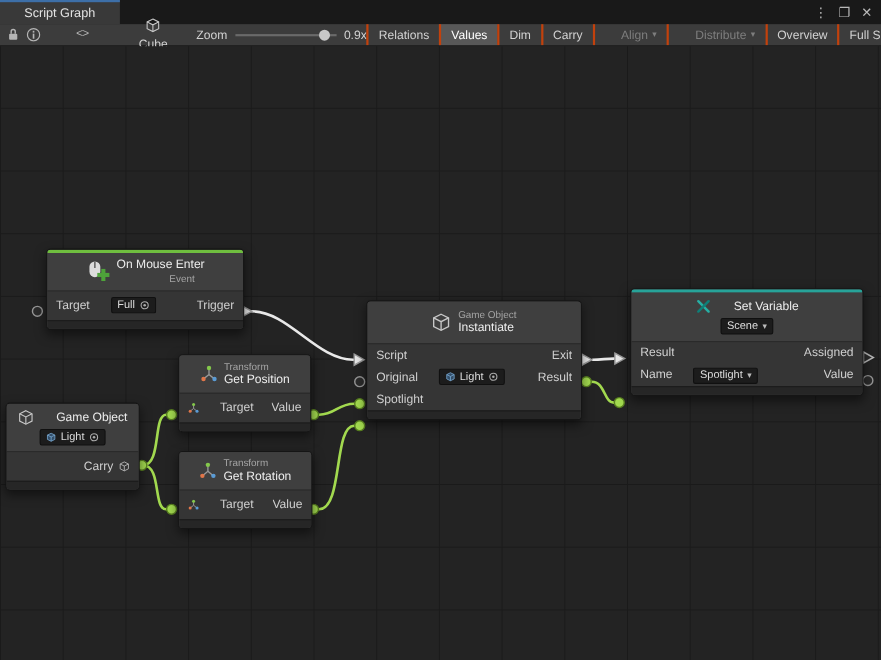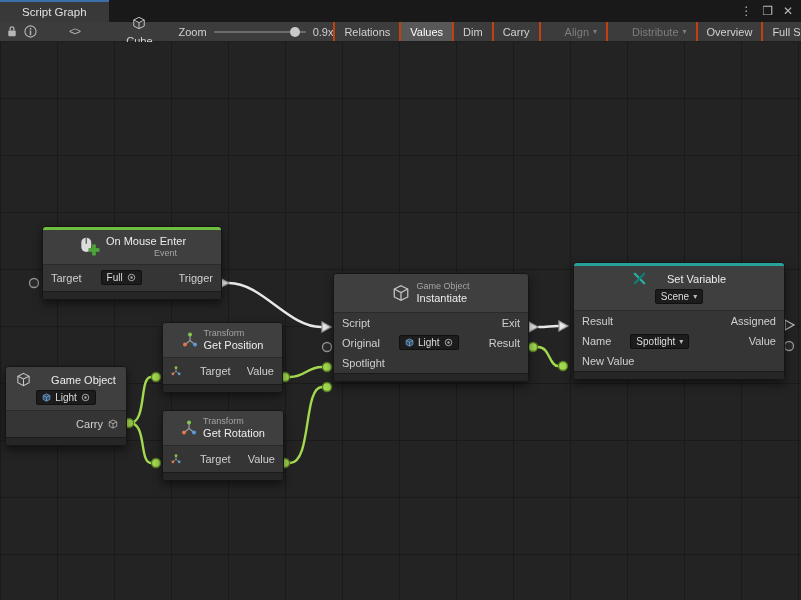--- a/index.html
+++ b/index.html
@@ -454,23 +454,18 @@
             <span class="plabel">Name</span>
             <span class="chip">
               <span>Spotlight</span>
               <span class="caret">▾</span>
             </span>
           </div>
           <div class="pright">
               <span class="plabel">Value</span>
             </div>
         </div>
-        <div class="nrow">
-          <div class="pleft">
-              <span class="plabel">New Value</span>
-            </div>
-        </div>
       </div>
       <div class="nfooter"></div>
     </div>
 
   </div>
 </div>
 
 </body></html>

